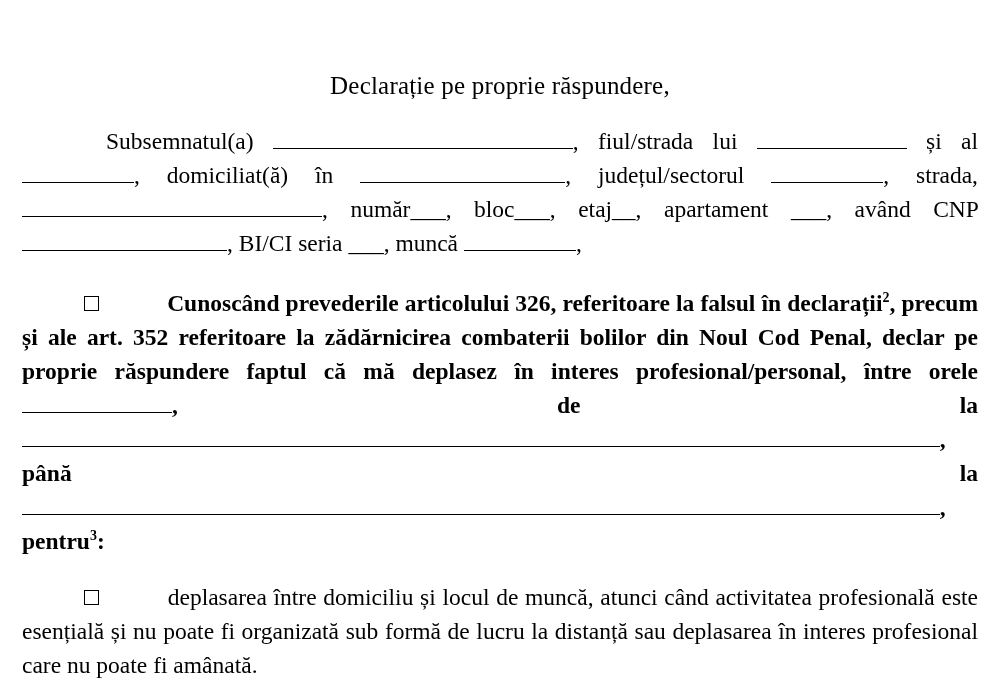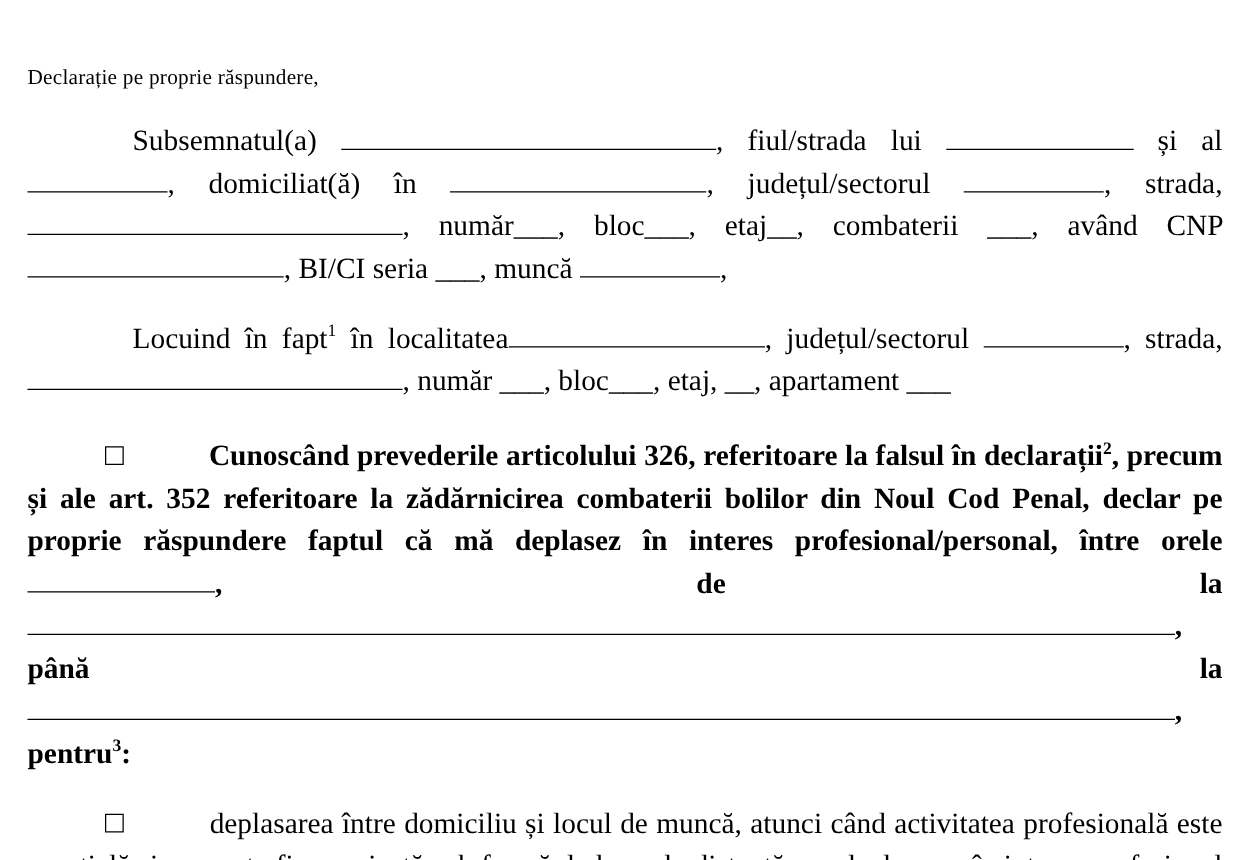--- a/index.html
+++ b/index.html
@@ -16,23 +16,23 @@
   }
   .page {
     position: relative;
     width: 1000px;
     height: 688px;
     background: #ffffff;
     box-sizing: border-box;
     padding: 0 22px;
   }
   .doc-title {
-    text-align: left;
-    font-size: 17px;
-    margin-top: 52px;
+    text-align: center;
+    font-size: 25px;
+    margin-top: 72px;
     letter-spacing: 0.2px;
   }
   .para {
     font-size: 23.5px;
     line-height: 34px;
     text-align: justify;
     text-justify: inter-word;
     margin: 0;
   }
   .para.block-1 {
@@ -84,31 +84,25 @@
   <div class="doc-title">Declarație pe proprie răspundere,</div>
 
   <p class="para block-1">
     <span class="indent"></span><span>Subsemnatul(a)</span>
     <span class="fill w-xxl"></span><span>, fiul/strada lui</span>
     <span class="fill w-lg"></span>
     <span>și al</span>
     <span class="fill w-md"></span><span>, domiciliat(ă)  în</span>
     <span class="fill w-xl"></span><span>, județul/sectorul</span>
     <span class="fill w-md"></span><span>, strada,</span>
-    <span class="fill w-xxl"></span><span>, număr___, bloc___, etaj__, combaterii  ___, având CNP</span>
+    <span class="fill w-xxl"></span><span>, număr___, bloc___, etaj__, apartament  ___, având CNP</span>
     <span class="fill w-xl"></span><span>, BI/CI seria ___, muncă</span>
     <span class="fill w-md"></span><span>,</span>
   </p>
 
-  <p class="para block-2">
-    <span class="indent"></span><span>Locuind în fapt</span><sup>1</sup>
-    <span>în localitatea</span><span class="fill w-xl"></span><span>, județul/sectorul</span>
-    <span class="fill w-md"></span><span>, strada,</span>
-    <span class="fill w-xxl"></span><span>, număr ___, bloc___, etaj, __, apartament ___</span>
-  </p>
 
   <p class="para block-3">
     <span class="indent-sm"></span><span class="chk"></span>
     <span class="indent-sm"></span><span>Cunoscând prevederile articolului 326, referitoare la falsul în declarații</span><sup>2</sup><span>, precum și ale art. 352 referitoare la  zădărnicirea combaterii bolilor din Noul Cod Penal, declar pe proprie răspundere faptul  că  mă  deplasez  în  interes  profesional/personal,  între  orele</span>
     <span class="fill w-lg"></span><span>, de la</span>
     <span class="fill w-near"></span><span>,</span>
     <span>până  la</span>
     <span class="fill w-near"></span><span>,</span>
     <span>pentru</span><sup>3</sup><span>:</span>
   </p>

